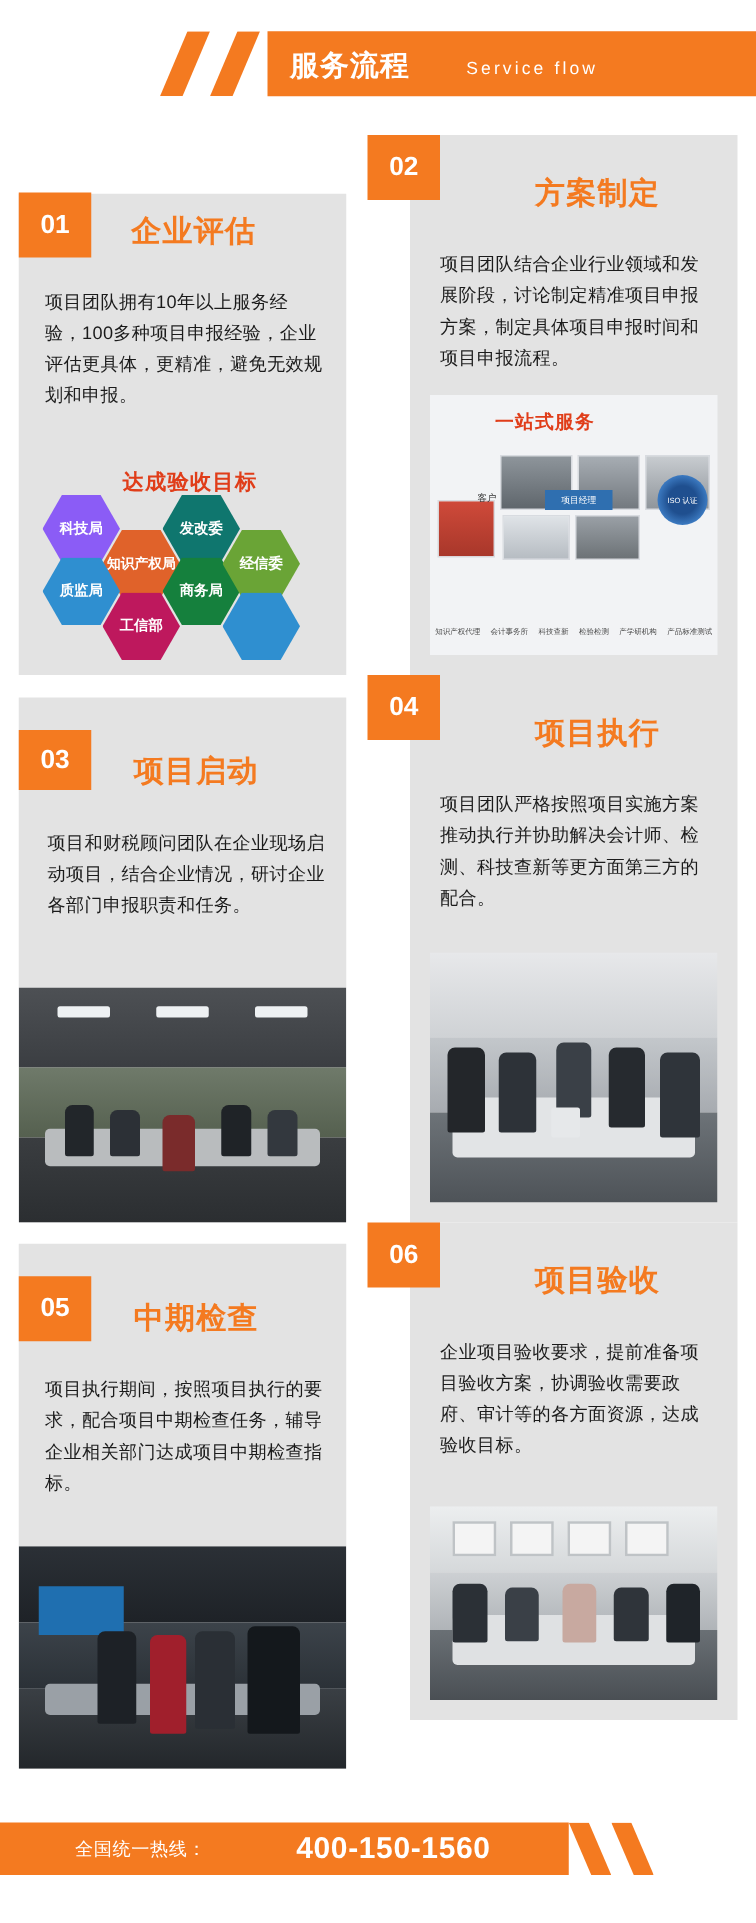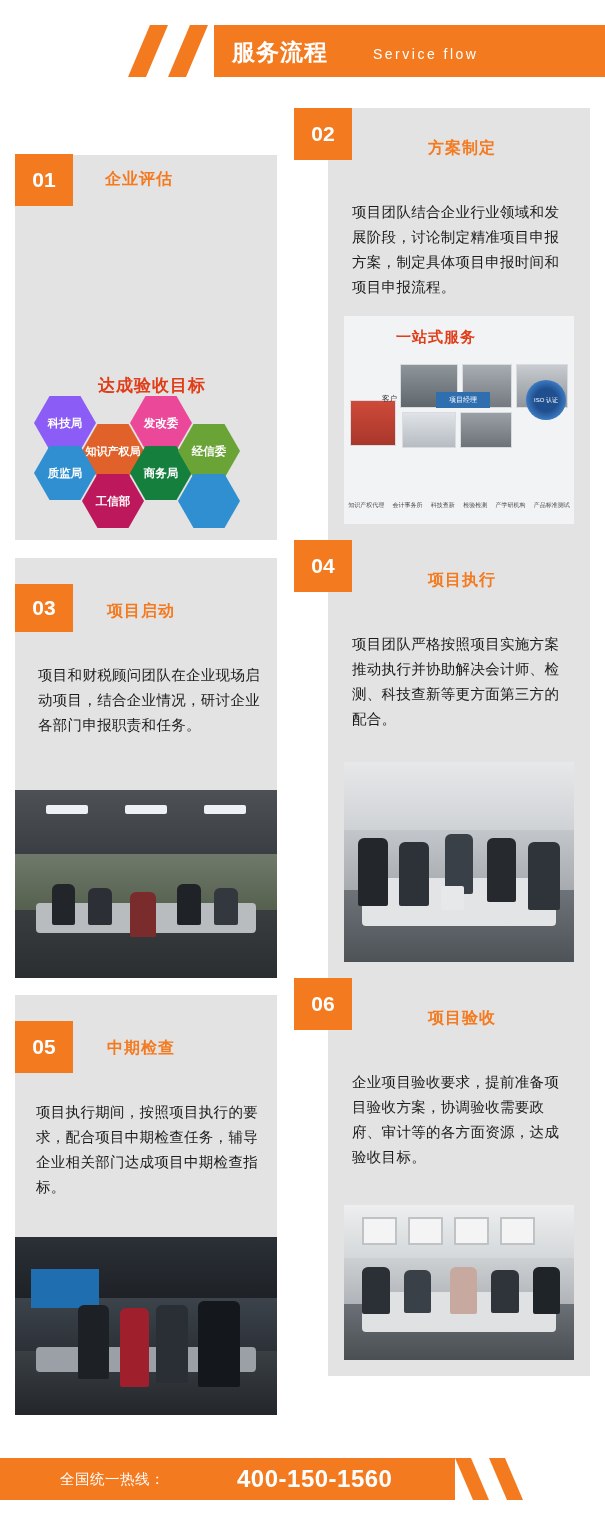--- a/index.html
+++ b/index.html
@@ -65,21 +65,21 @@
     color: #ffffff;
     font-size: 21px;
     font-weight: bold;
     display: flex;
     align-items: center;
     justify-content: center;
     letter-spacing: 0px;
   }
   .card-title {
     position: absolute;
-    font-size: 16px;
+    font-size: 24px;
     font-weight: bold;
     color: #f47a20;
     letter-spacing: 1px;
     white-space: nowrap;
   }
   .card-body {
     position: absolute;
     font-size: 14.5px;
     line-height: 25px;
     color: #1b1b1b;
@@ -113,21 +113,21 @@
     clip-path: polygon(25% 0%, 75% 0%, 100% 50%, 75% 100%, 25% 100%, 0% 50%);
     display: flex; align-items: center; justify-content: center;
     color: #ffffff;
     font-size: 11.5px;
     font-weight: bold;
     text-align: center;
     line-height: 14px;
   }
   .hx1 { left: 4px;  top: 26px;  background: #8b5cf6; }
   .hx2 { left: 52px; top: 54px;  background: #e0622a; }
-  .hx3 { left: 100px;top: 26px;  background: #ec4899; }
+  .hx3 { left: 100px;top: 26px;  background: #0f766e; }
   .hx4 { left: 4px;  top: 76px;  background: #2f8fd0; }
   .hx5 { left: 52px; top: 104px; background: #be185d; }
   .hx6 { left: 100px;top: 76px;  background: #15803d; }
   .hx7 { left: 148px;top: 54px;  background: #6aa436; }
   .hx8 { left: 148px;top: 104px; background: #2f8fd0; }
   .hx-small { font-size: 11px; }
 
   
   #card02 { left: 328px; top: 108px; width: 262px; height: 432px; }
   #badge02 { left: -34px; top: 0px; width: 58px; height: 52px; }
@@ -271,20 +271,21 @@
   <div class="hdr-chev2"></div>
   <div class="hdr-chev1"></div>
   <div class="hdr-bar"></div>
   <div class="hdr-title">服务流程</div>
   <div class="hdr-sub">Service flow</div>
 </div>
 
 <div class="card" id="card01">
   <div class="badge" id="badge01">01</div>
   <div class="card-title" id="title01">企业评估</div>
+  <div class="card-body" id="body01">项目团队拥有10年以上服务经验，100多种项目申报经验，企业评估更具体，更精准，避免无效规划和申报。</div>
 
   <div class="hexwrap">
     <div class="hex-label">达成验收目标</div>
     <div class="hex hx1">科技局</div>
     <div class="hex hx2 hx-small">知识产权局</div>
     <div class="hex hx3">发改委</div>
     <div class="hex hx4">质监局</div>
     <div class="hex hx5">工信部</div>
     <div class="hex hx6">商务局</div>
     <div class="hex hx7">经信委</div>

